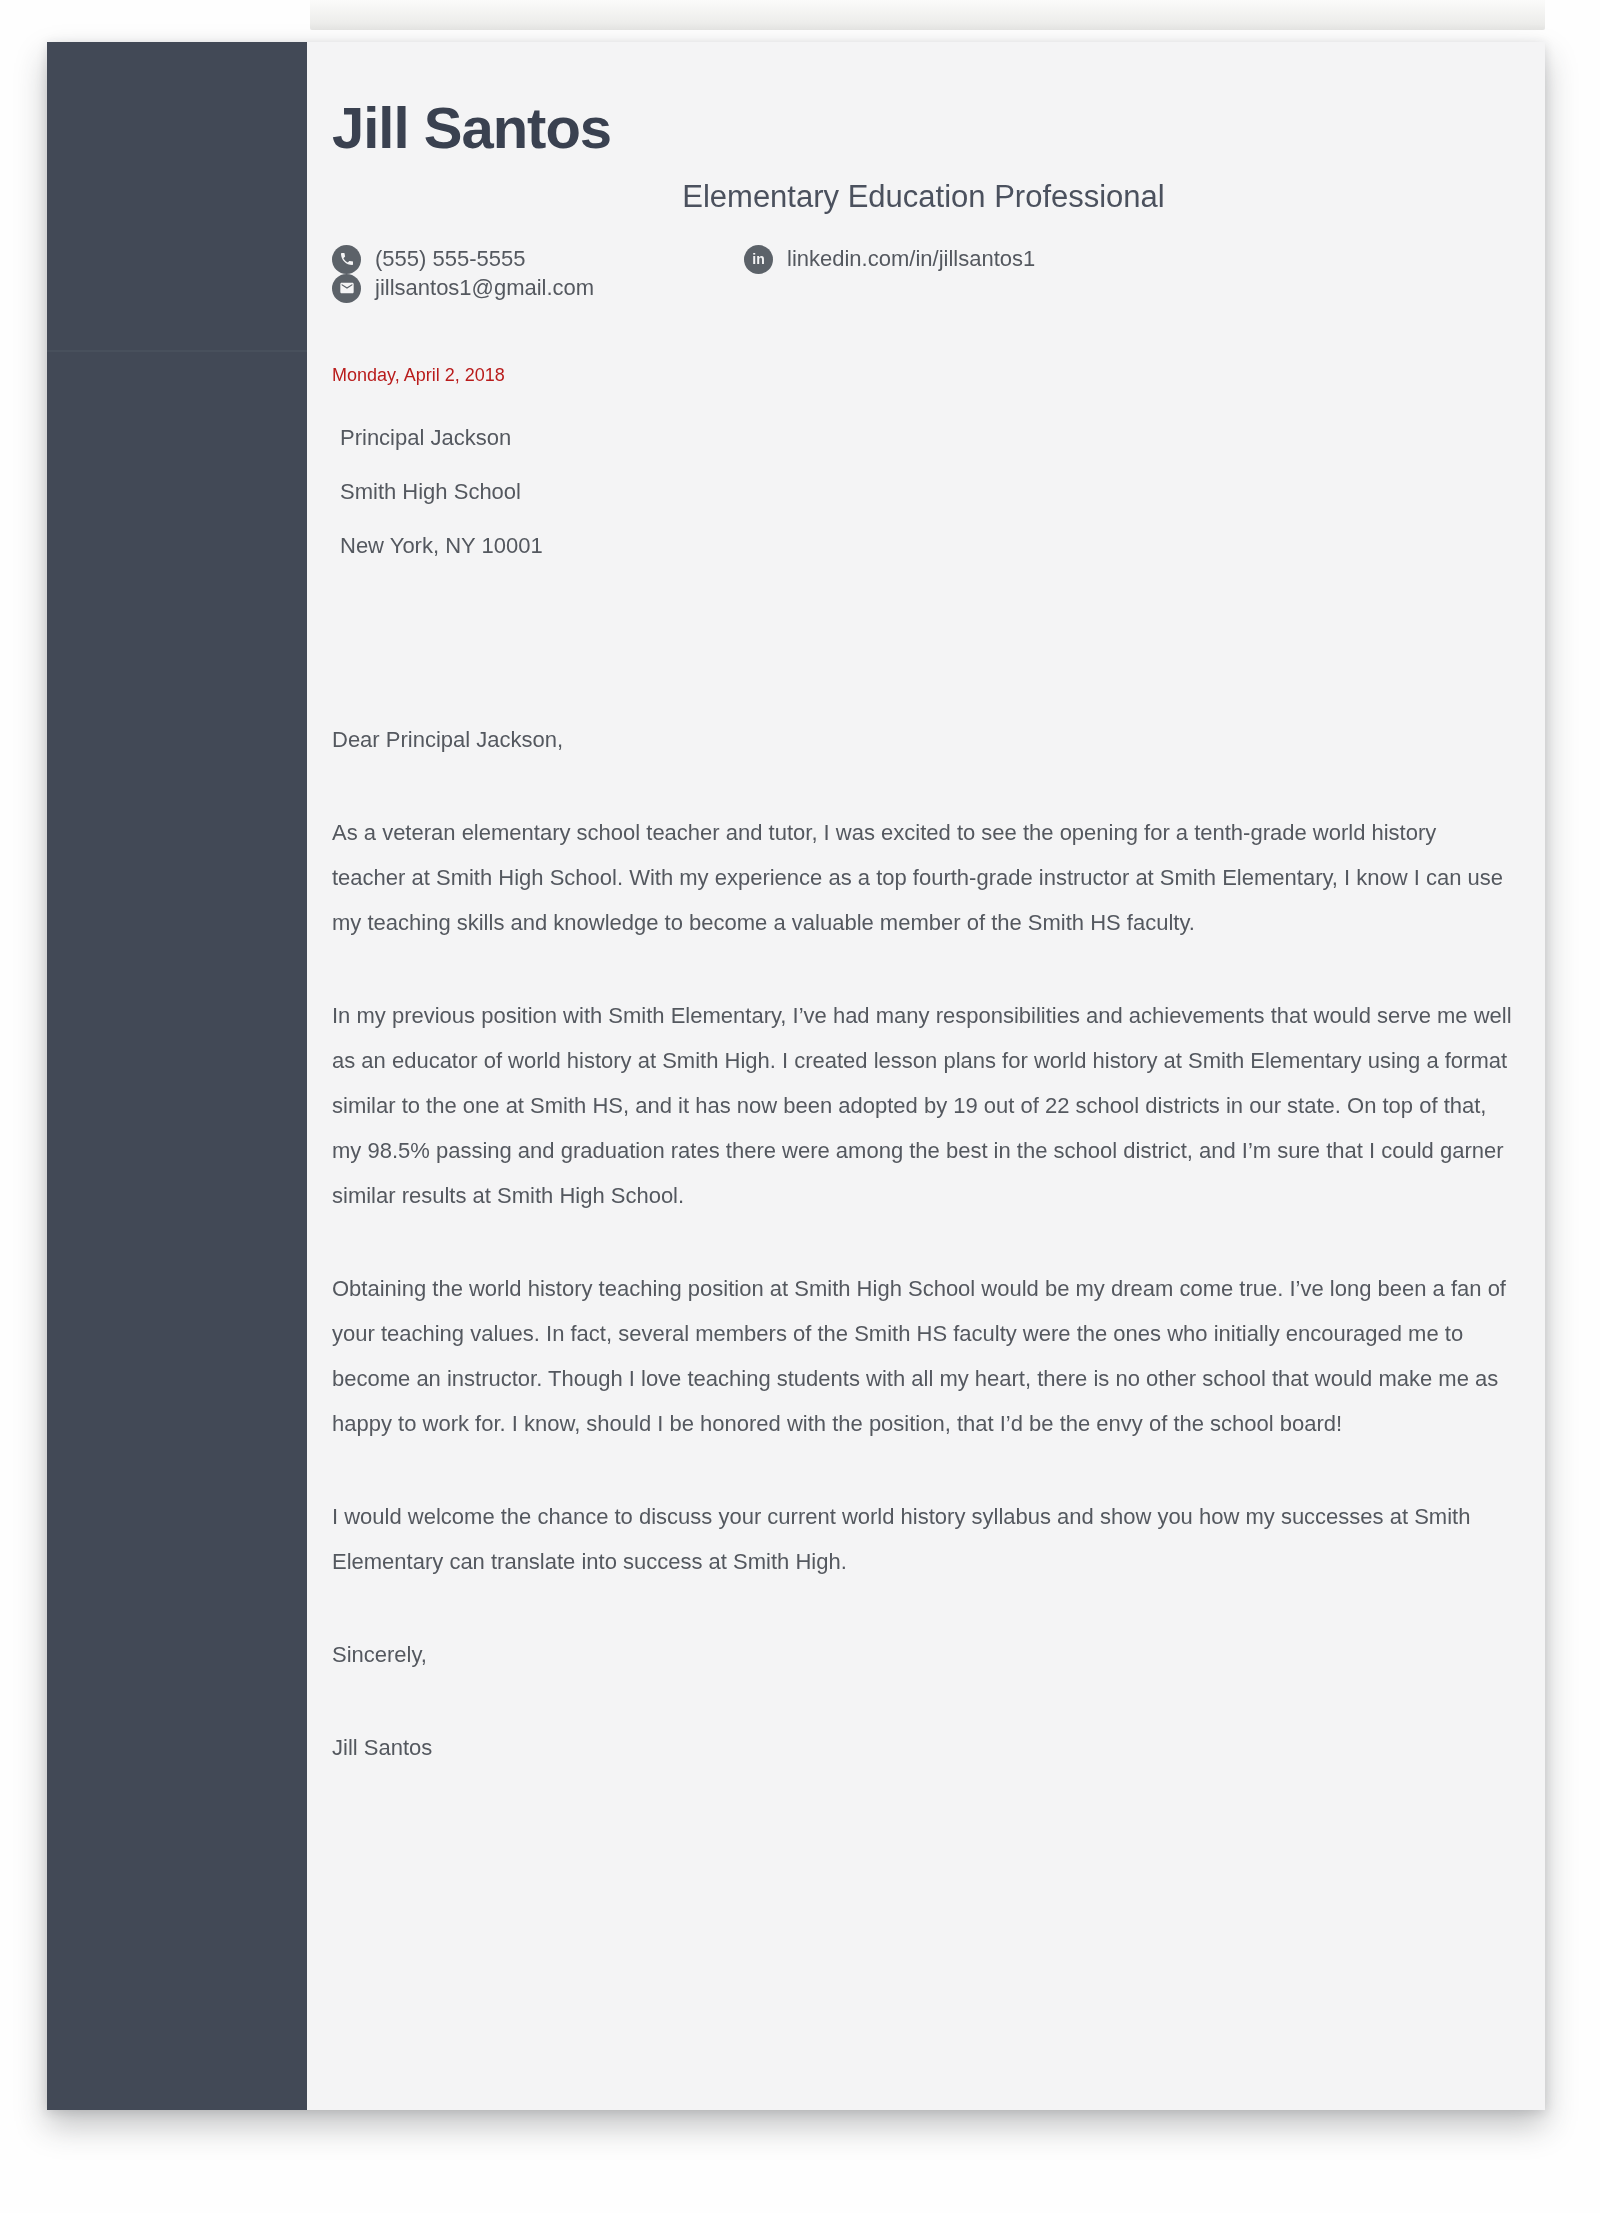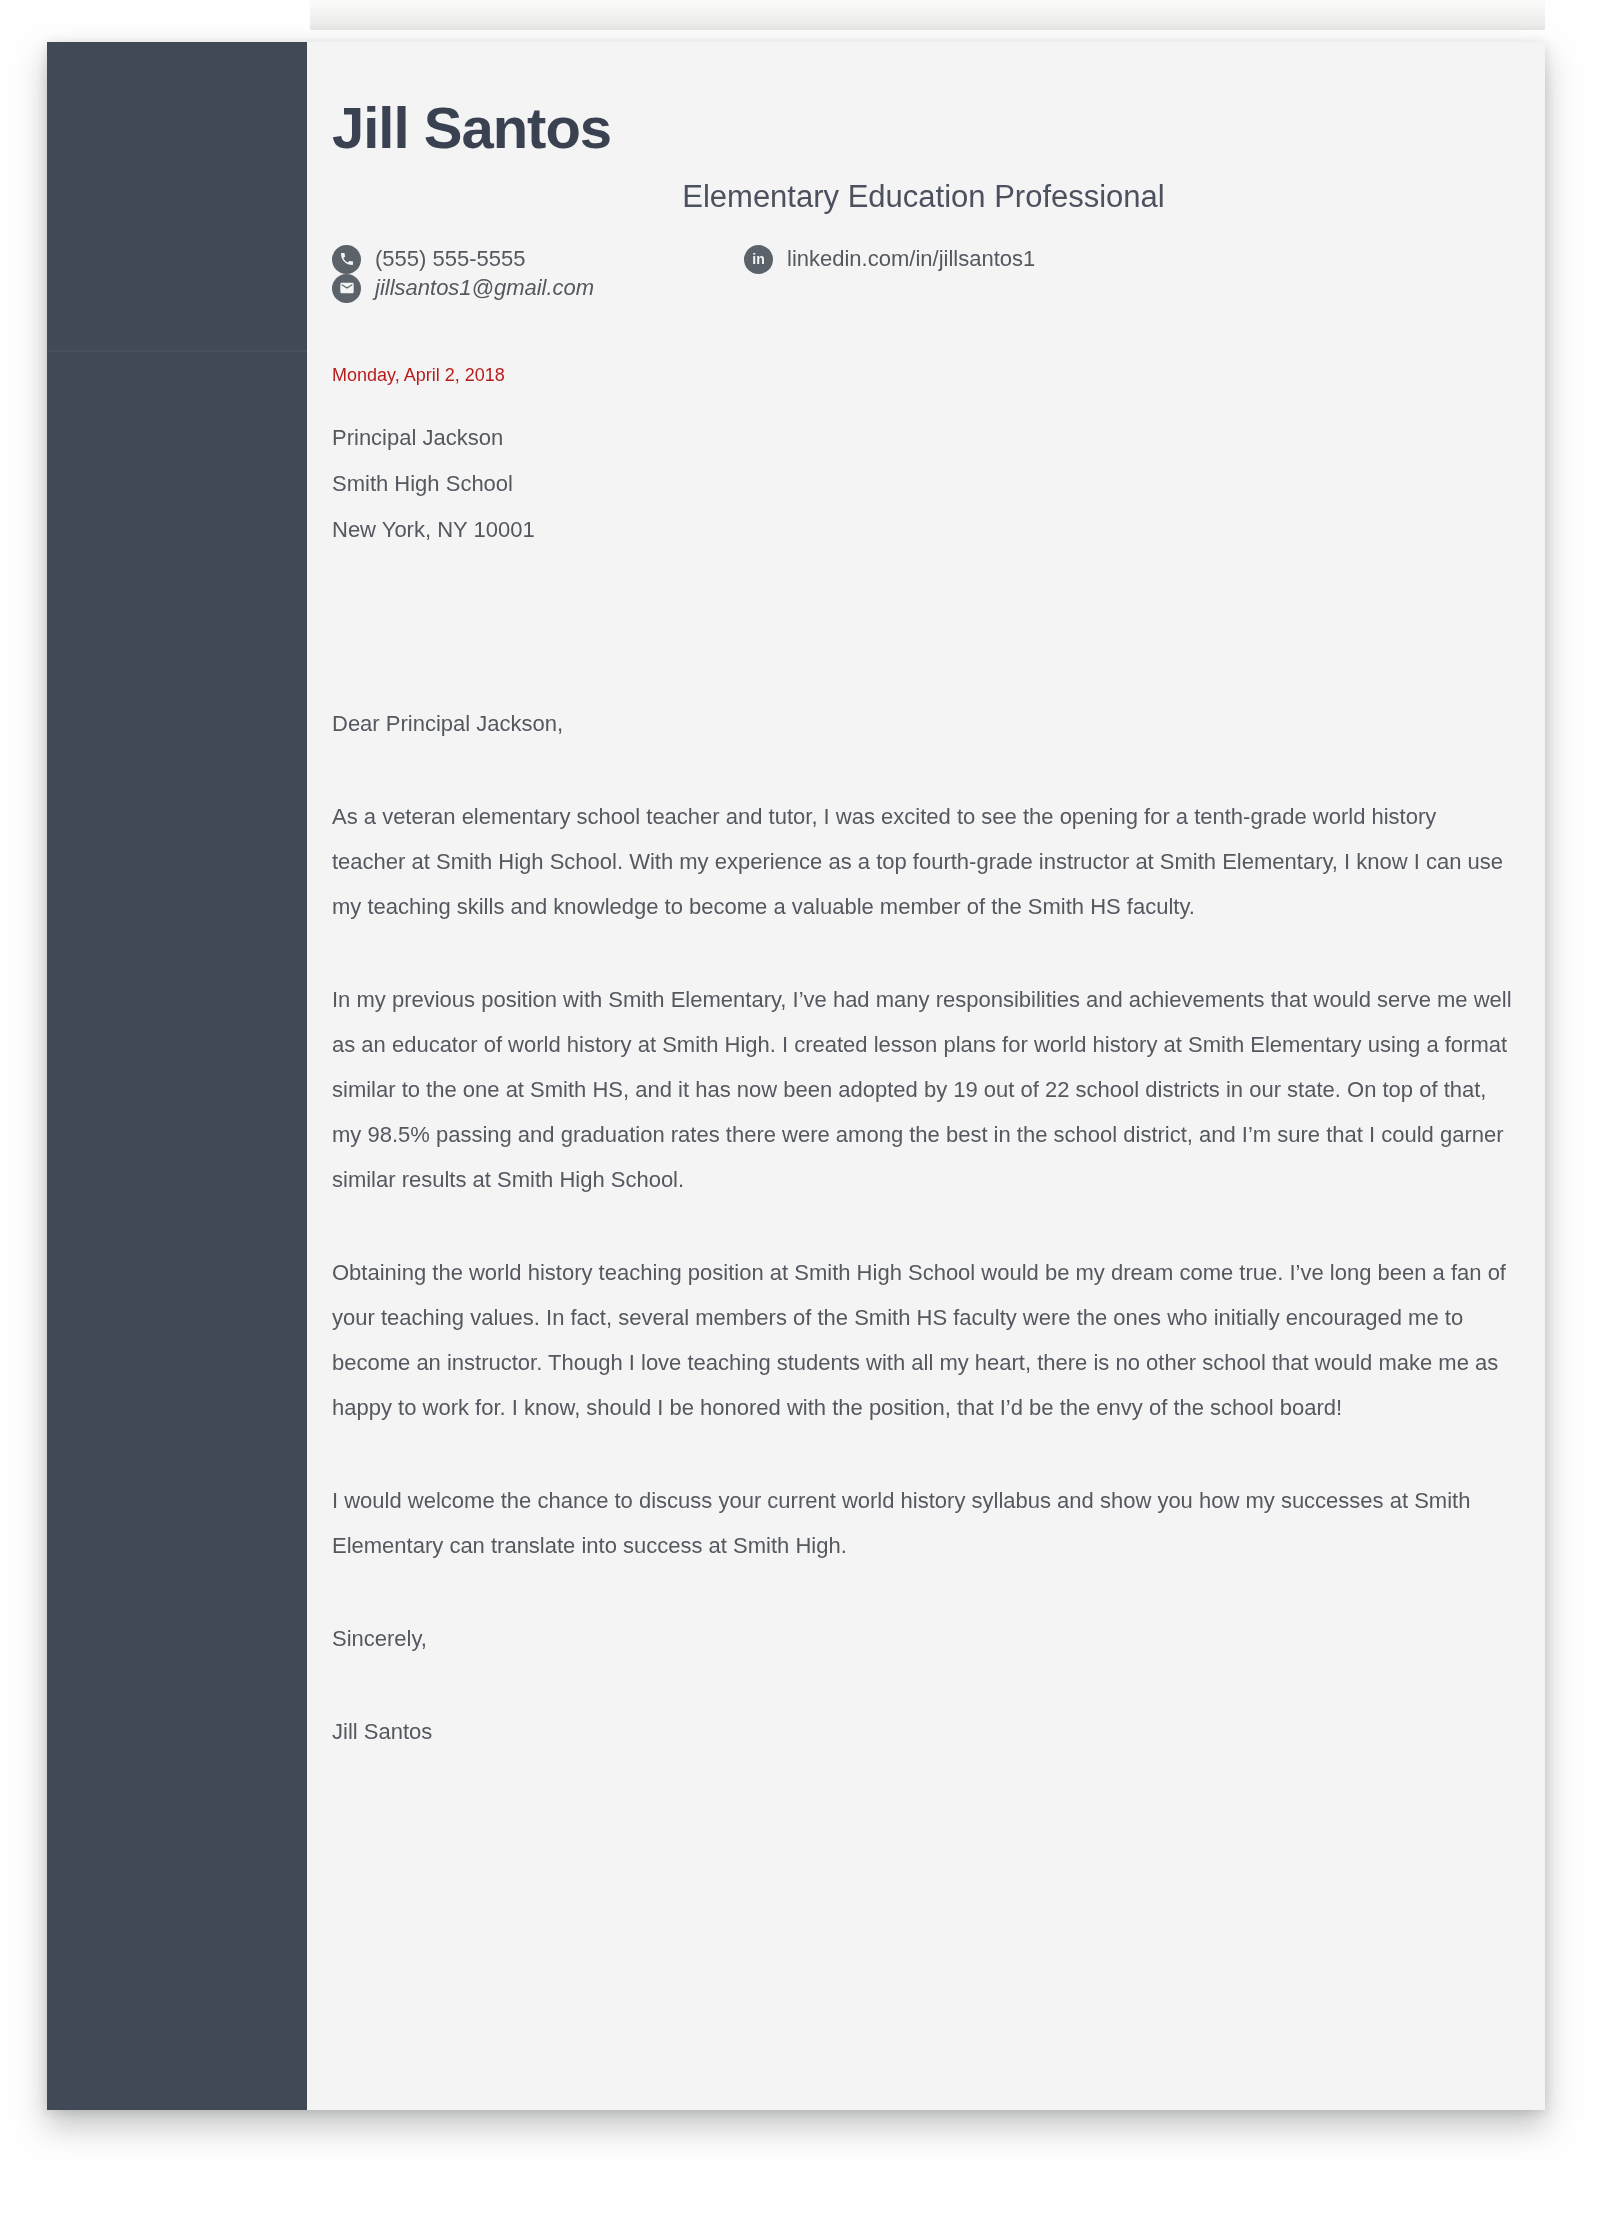--- a/index.html
+++ b/index.html
@@ -23,25 +23,25 @@
   .title{font-size:31px;font-weight:400;color:#4b515e;margin:0 0 30px;line-height:1.2;text-align:center;}
 
   .contact{display:grid;grid-template-columns:412px 1fr;grid-auto-rows:29px;margin:0 0 50px;}
   .contact-item{display:flex;align-items:center;gap:14px;}
   .cicon{width:29px;height:29px;border-radius:50%;background:#5c6269;color:#f4f4f5;flex:0 0 29px;
     display:flex;align-items:center;justify-content:center;font-weight:700;font-size:14px;line-height:1;}
   .cicon svg{width:16px;height:16px;display:block;}
   .contact-item span.cval{font-size:22px;color:#54585f;}
   .c-phone{grid-row:1;grid-column:1;}
   .c-linkedin{grid-row:1;grid-column:2;}
-  .c-email{grid-row:2;grid-column:1;font-style:italic;}
+  .c-email{grid-row:2;grid-column:1;}
 
   .date{font-size:18px;color:#b91c1c;line-height:45px;margin:0 0 17px;}
   .recipient{margin:0 0 148px;}
-  .recipient p{margin:0;font-size:22px;color:#54585f;line-height:46px;}
+  .recipient p{margin:8px;font-size:22px;color:#54585f;line-height:46px;}
 
   .body{font-size:22px;color:#54585f;line-height:45px;margin:0 0 48px;max-width:1188px;}
   .body:last-child{margin-bottom:0;}
 </style>
 </head>
 <body>
 
 <div class="canvas">
 
   <div class="prev-sliver"></div>

